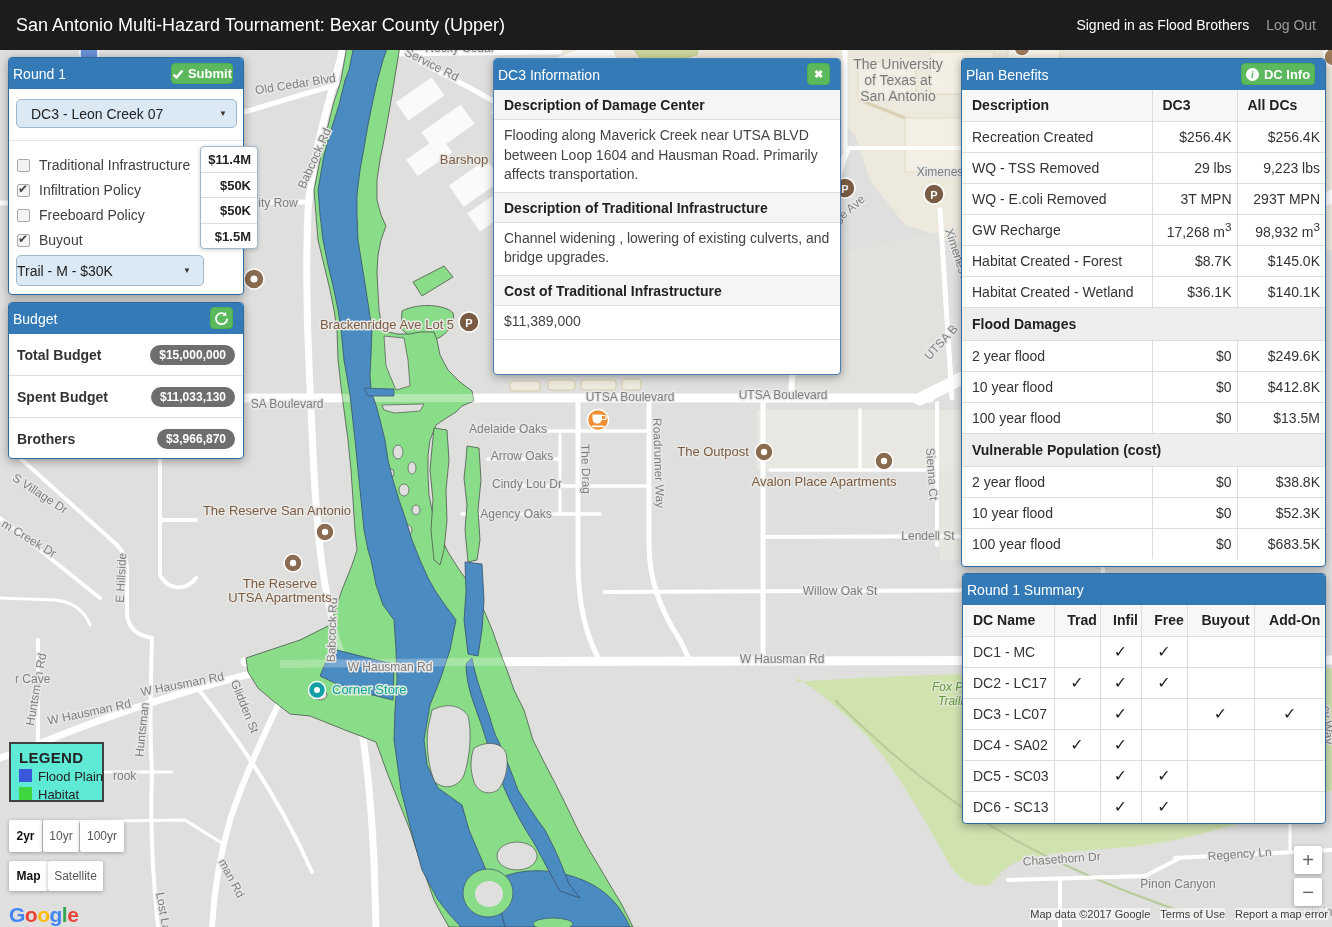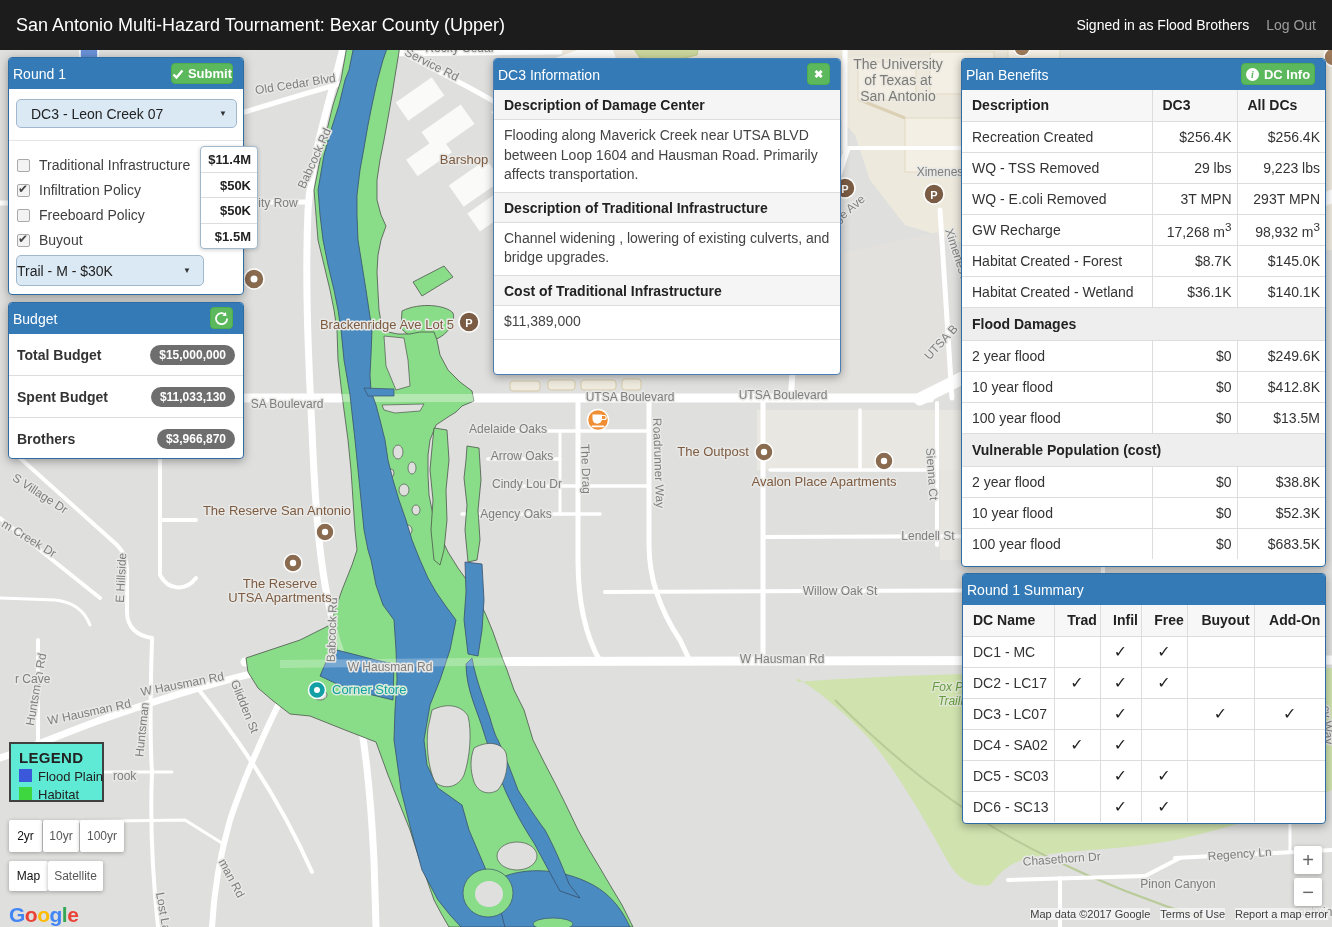--- a/index.html
+++ b/index.html
@@ -53,21 +53,21 @@
 #summary{left:962px;top:573px;width:364px;height:251px}
 #dcinfo{position:absolute;right:10px;top:4px;width:74px;height:22px;font-size:13px}
 #dcinfo .i{width:13px;height:13px;background:#fff;color:#5cb85c;border-radius:50%;font-size:10px;font-weight:bold;display:flex;align-items:center;justify-content:center;margin-right:5px;font-family:"Liberation Serif",serif;font-style:italic}
 
 #legend{position:absolute;left:9px;top:742px;width:95px;height:60px;background:#5eead4;border:2px solid #404040;z-index:10;padding:5px 0 3px 8px}
 #legend .t{font-size:15px;font-weight:bold;color:#222;letter-spacing:0.3px}
 #legend .row{display:flex;margin-top:3px;font-size:13px;color:#222;white-space:nowrap}
 #legend .sw{width:13px;height:13px;margin-right:6px;flex:none}
 
 .gbtn{position:absolute;background:#fff;box-shadow:0 1px 4px rgba(0,0,0,.3);color:#565656;font-size:12px;display:flex;align-items:center;justify-content:center;z-index:10;border-radius:2px}
-.gbtn.act{color:#111;font-weight:normal}
+.gbtn.act{color:#111;font-weight:bold}
 #glogo{position:absolute;left:9px;top:903px;z-index:10;font-size:21px;font-weight:bold;letter-spacing:-0.5px}
 #attrib{position:absolute;right:4px;top:908px;z-index:10;display:flex;gap:10px}
 #attrib span{background:rgba(245,245,245,0.8);font-size:11px;color:#3c3c3c}
 </style>
 </head>
 <body>
 <svg id="mapsvg" width="1332" height="927" viewBox="0 0 1332 927">
 <defs>
 <style>
 .rl{font-family:"Liberation Sans",sans-serif;font-size:12px;fill:#7e7e7e;paint-order:stroke;stroke:#e8e8e6;stroke-width:3px;stroke-linejoin:round}

